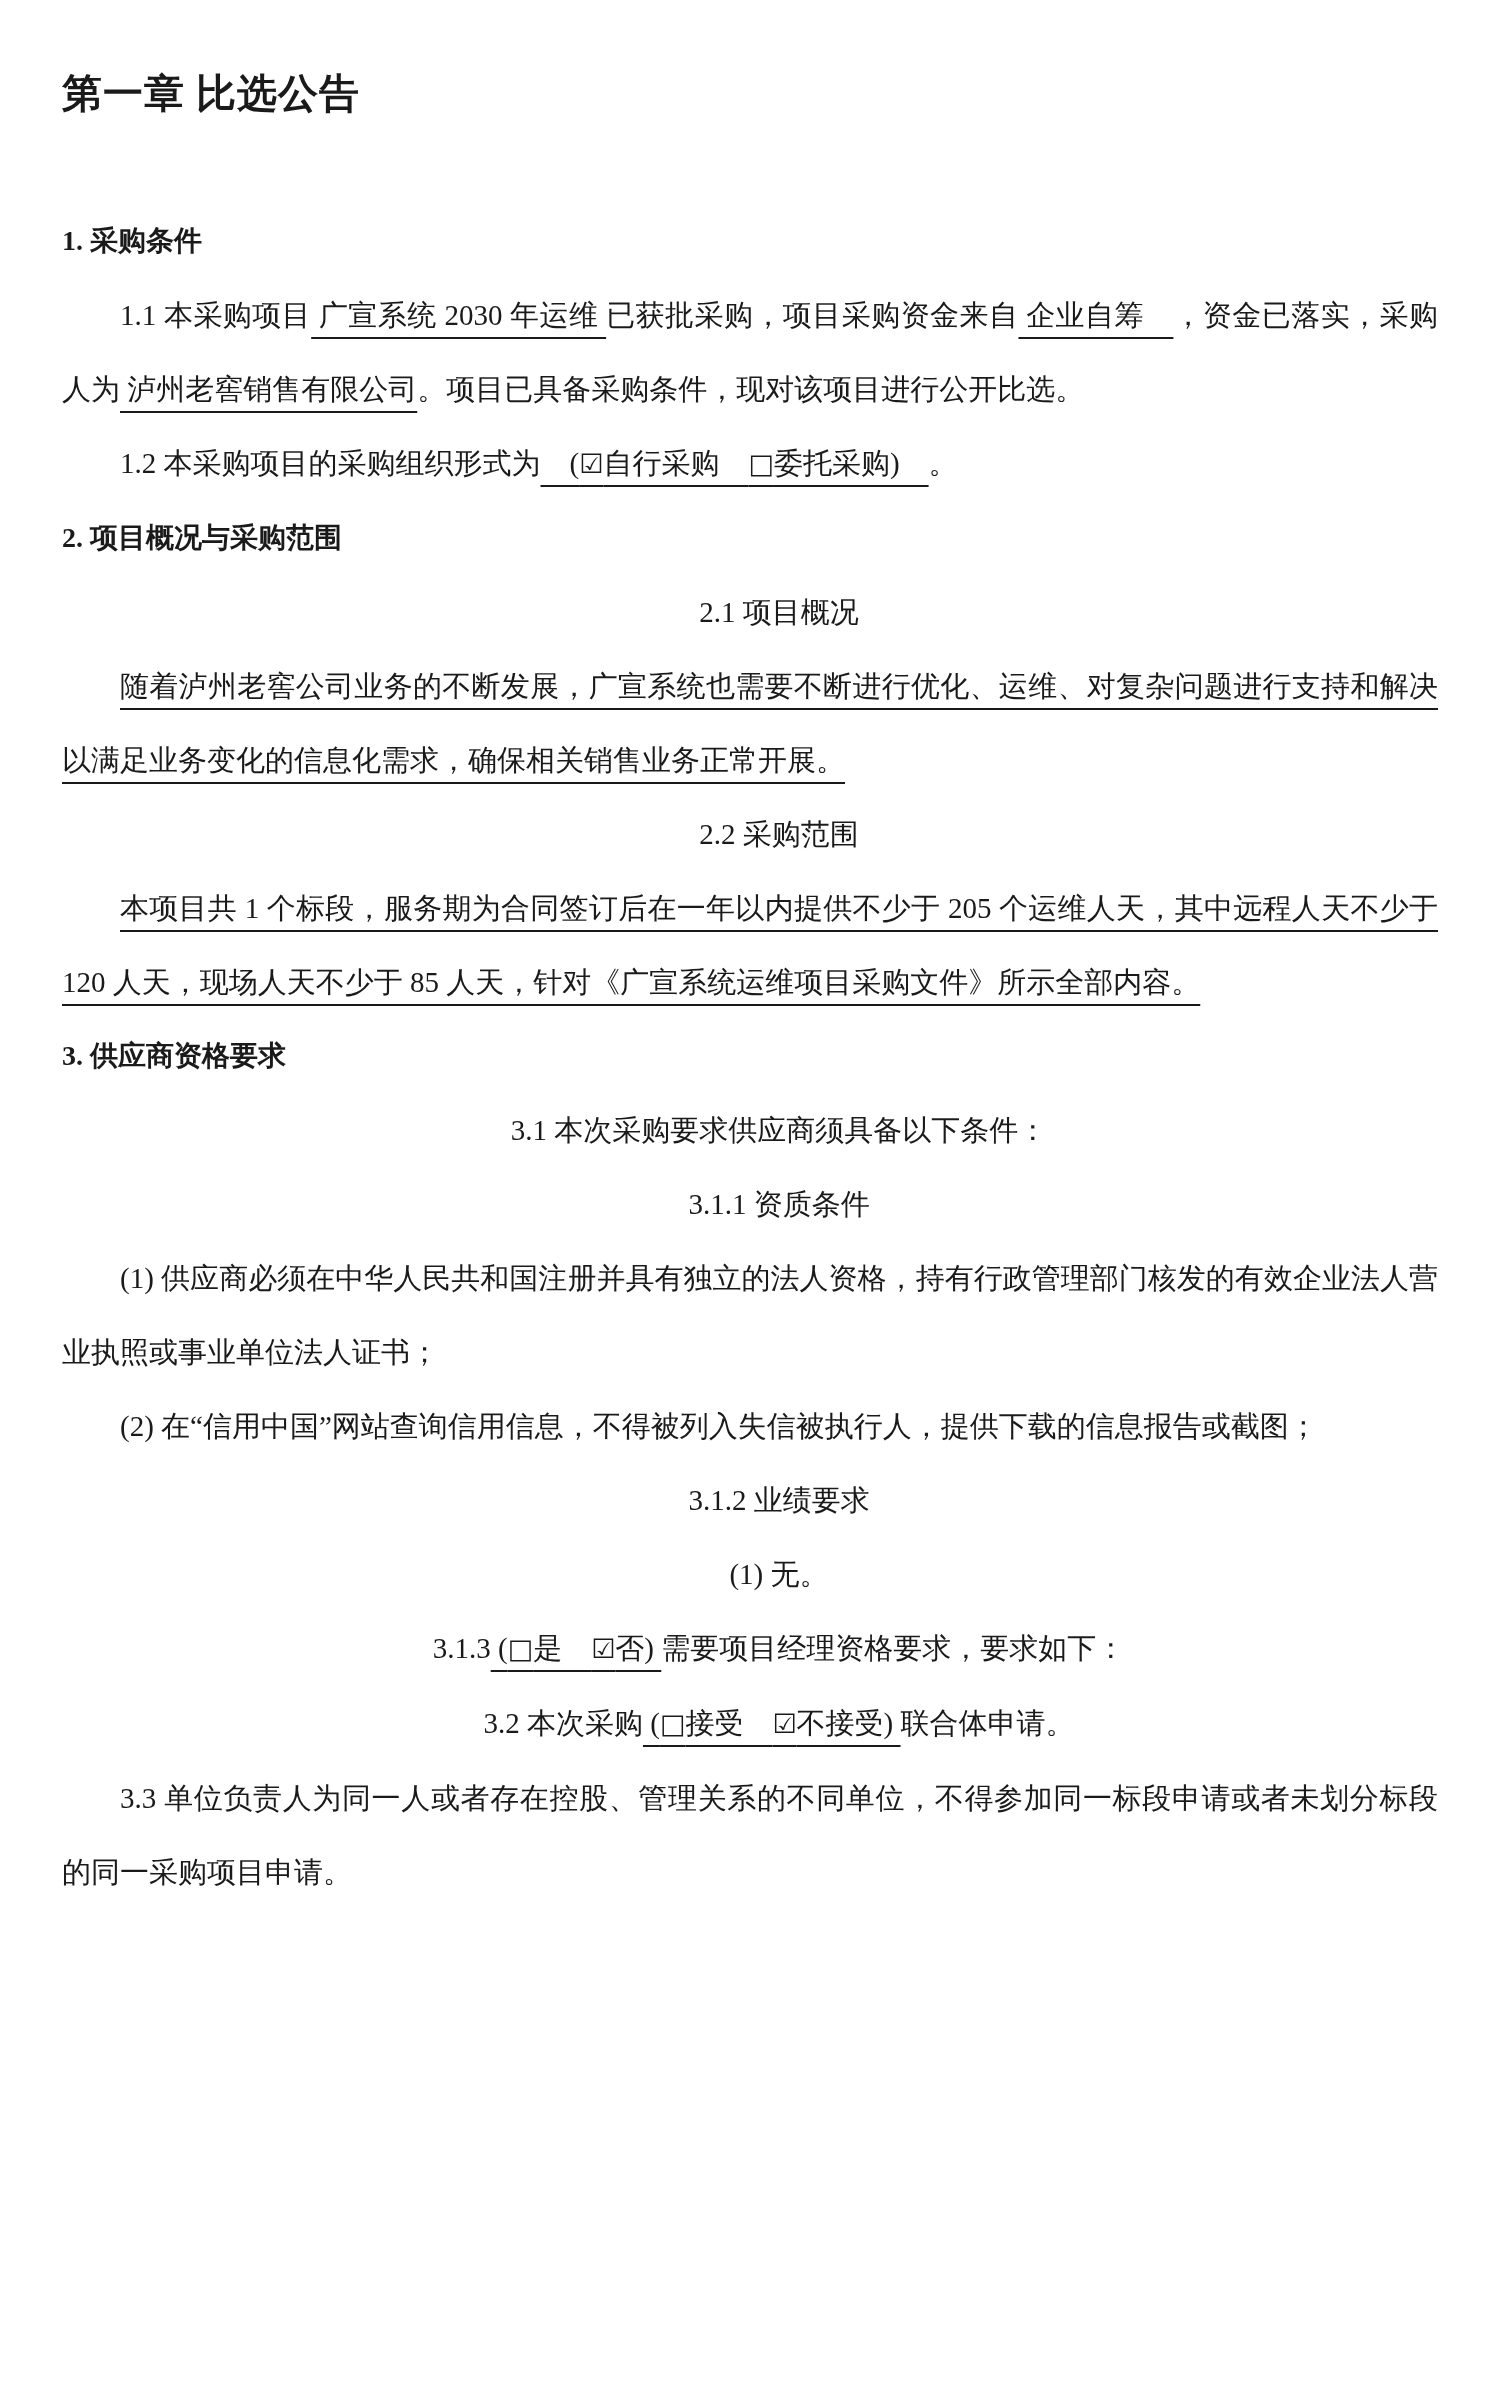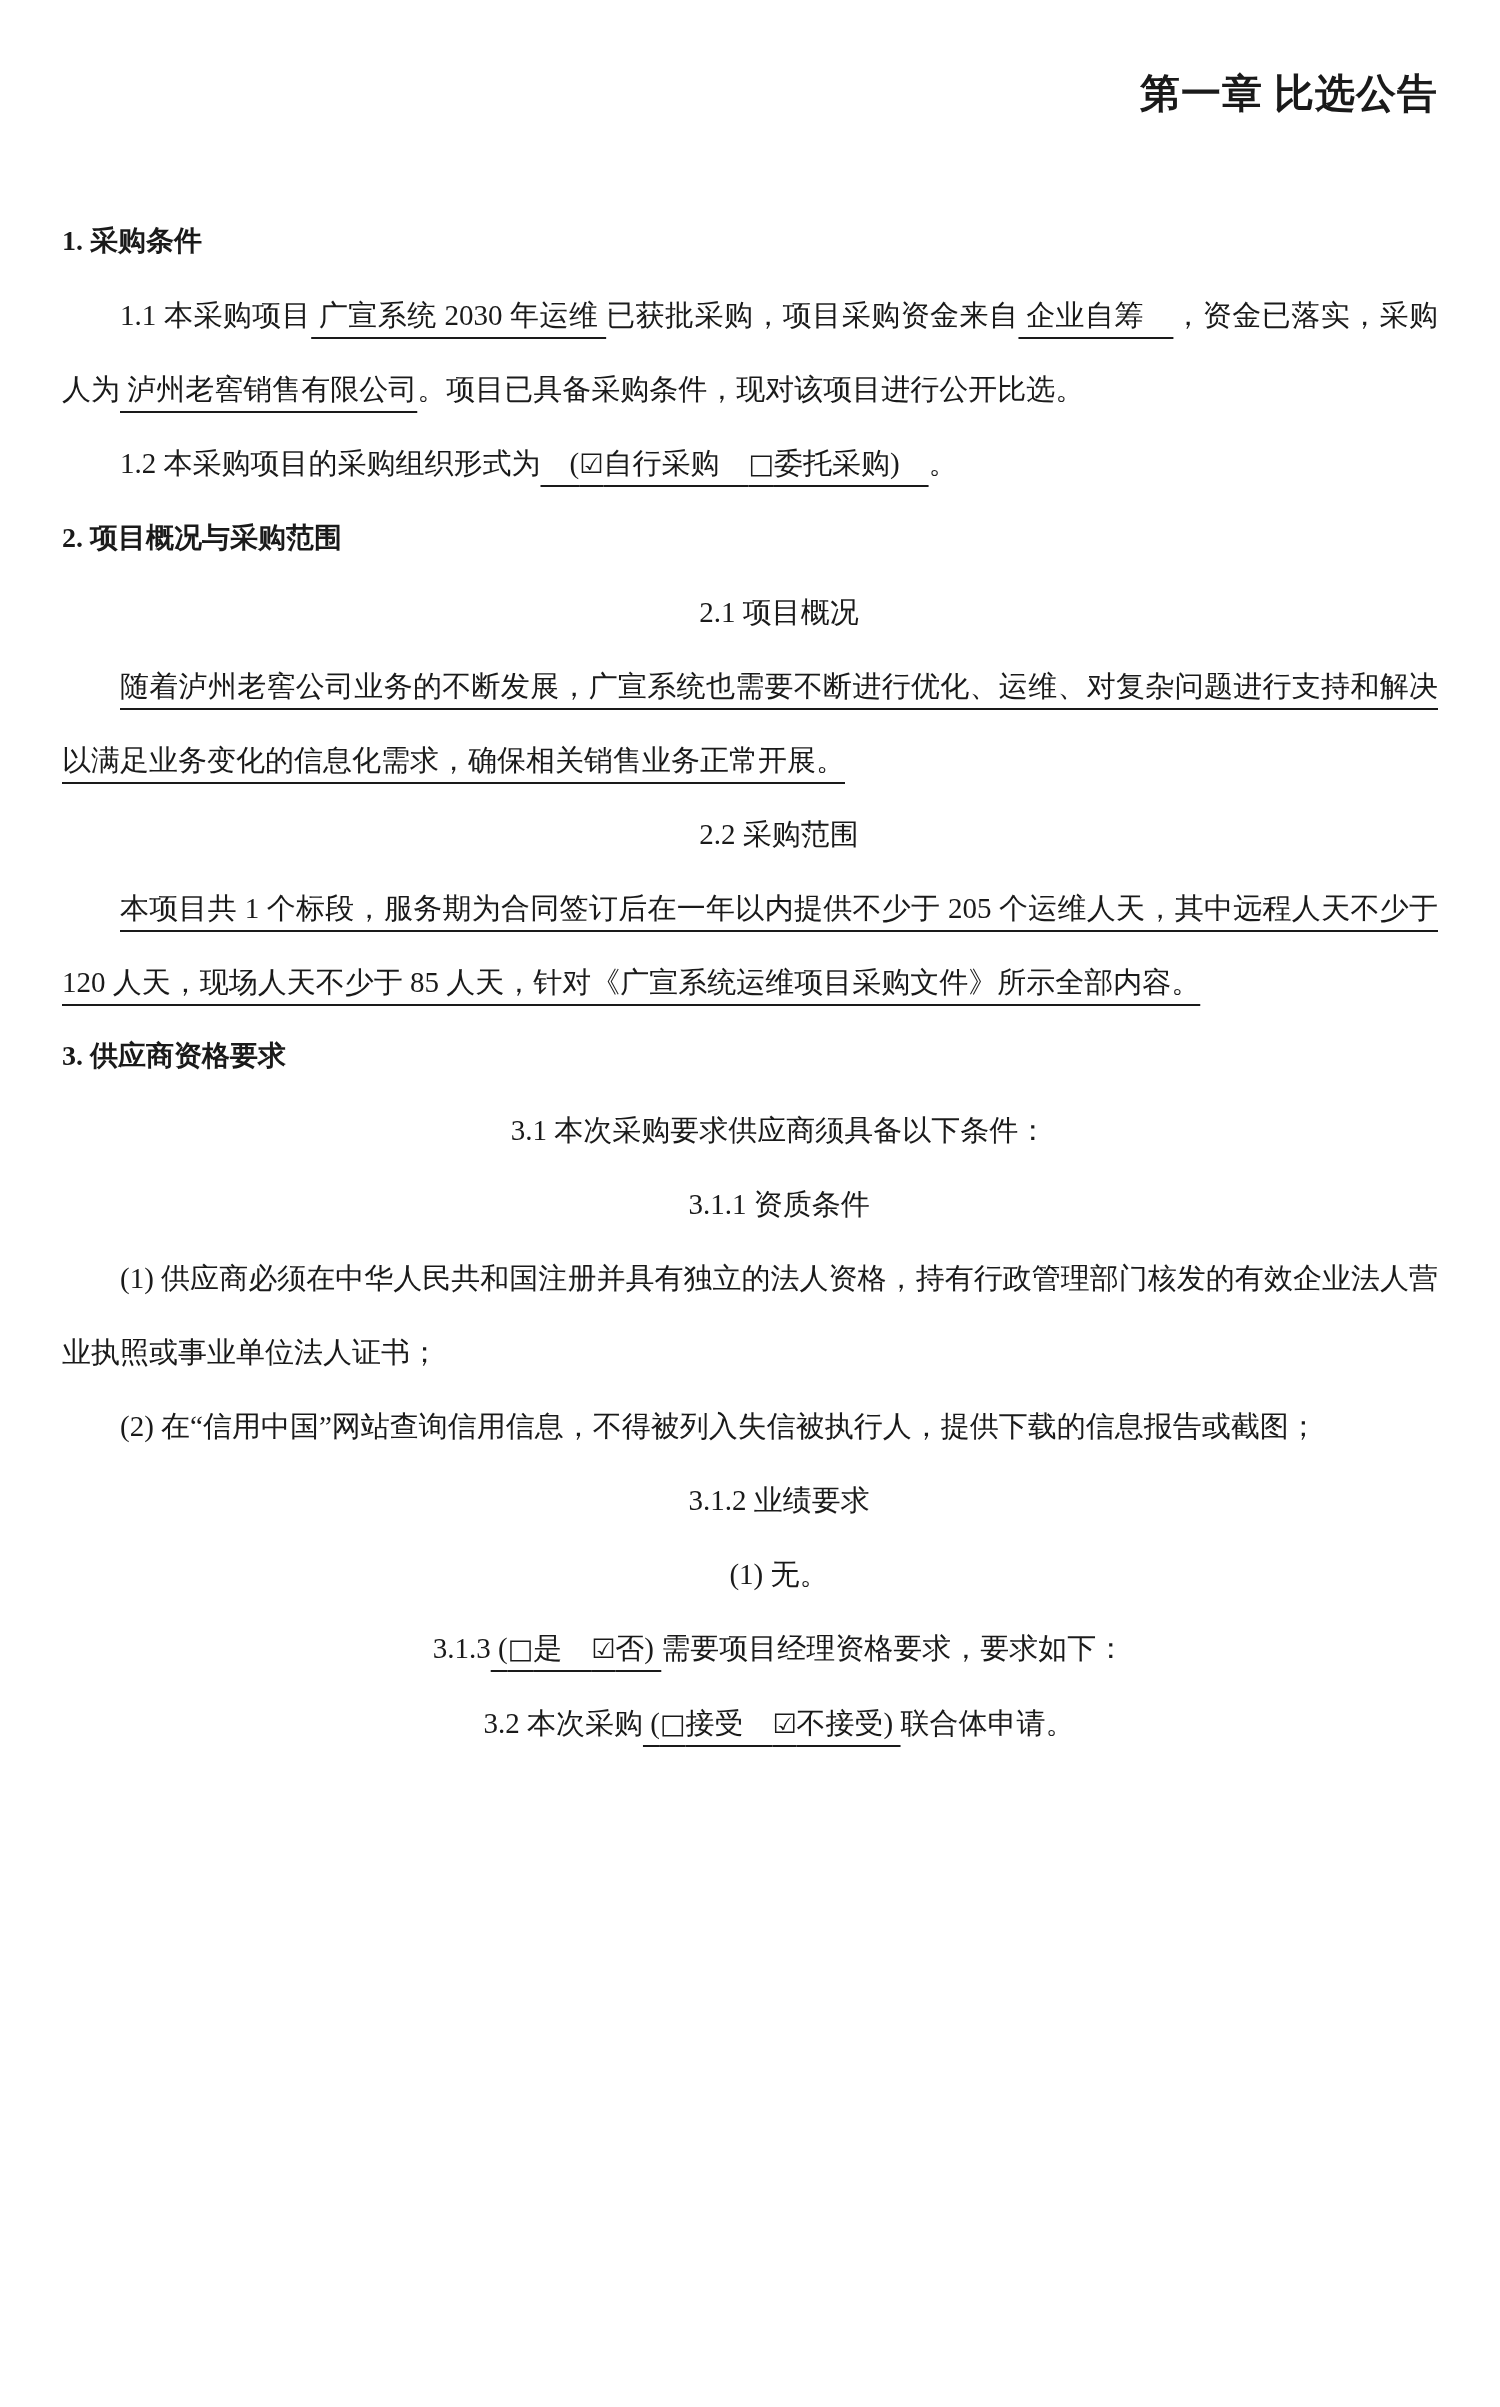--- a/index.html
+++ b/index.html
@@ -17,21 +17,21 @@
   .page {
     box-sizing: border-box;
     width: 1500px;
     height: 2407px;
     padding: 62px 62px 40px 62px;
     background: #ffffff;
   }
   .doc-title {
     font-size: 40px;
     font-weight: 700;
-    text-align: right;
+    text-align: left;
     line-height: 64px;
     margin: 0 0 78px 0;
     letter-spacing: 1px;
   }
   .sec-heading {
     font-size: 28px;
     font-weight: 700;
     line-height: 74px;
     margin: 0;
     text-indent: 0;
@@ -95,15 +95,16 @@
     <p class="body">(2) 在“信用中国”网站查询信用信息，不得被列入失信被执行人，提供下载的信息报告或截图；</p>
 
     <p class="body tight gap-top">3.1.2 业绩要求</p>
 
     <p class="body tight">(1) 无。</p>
 
     <p class="body tight gap-top"><span>3.1.3</span><span class="u"><span> (</span><span class="cb">□</span><span>是　</span><span class="cb">☑</span><span>否) </span></span><span> 需要项目经理资格要求，要求如下：</span></p>
 
     <p class="body tight gap-top"><span>3.2 本次采购</span><span class="u"><span> (</span><span class="cb">□</span><span>接受　</span><span class="cb">☑</span><span>不接受) </span></span><span> 联合体申请。</span></p>
 
+    <p class="body gap-top">3.3 单位负责人为同一人或者存在控股、管理关系的不同单位，不得参加同一标段申请或者未划分标段的同一采购项目申请。</p>
   </section>
 
 </div>
 
 </body></html>

